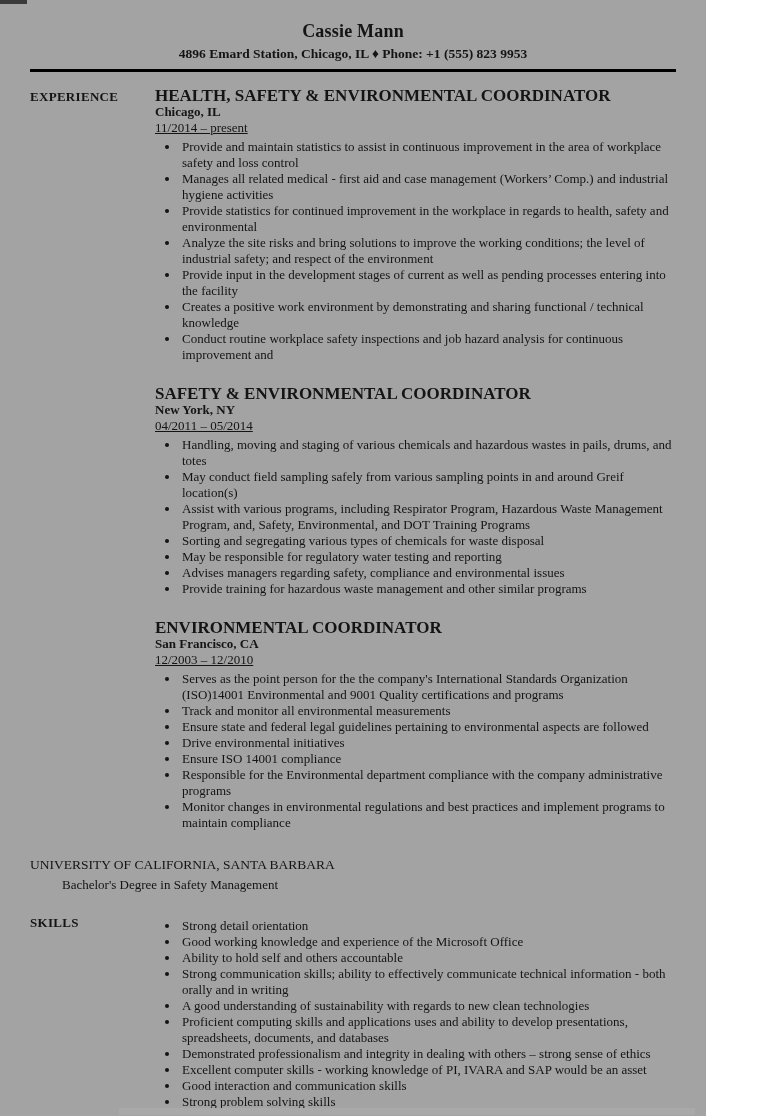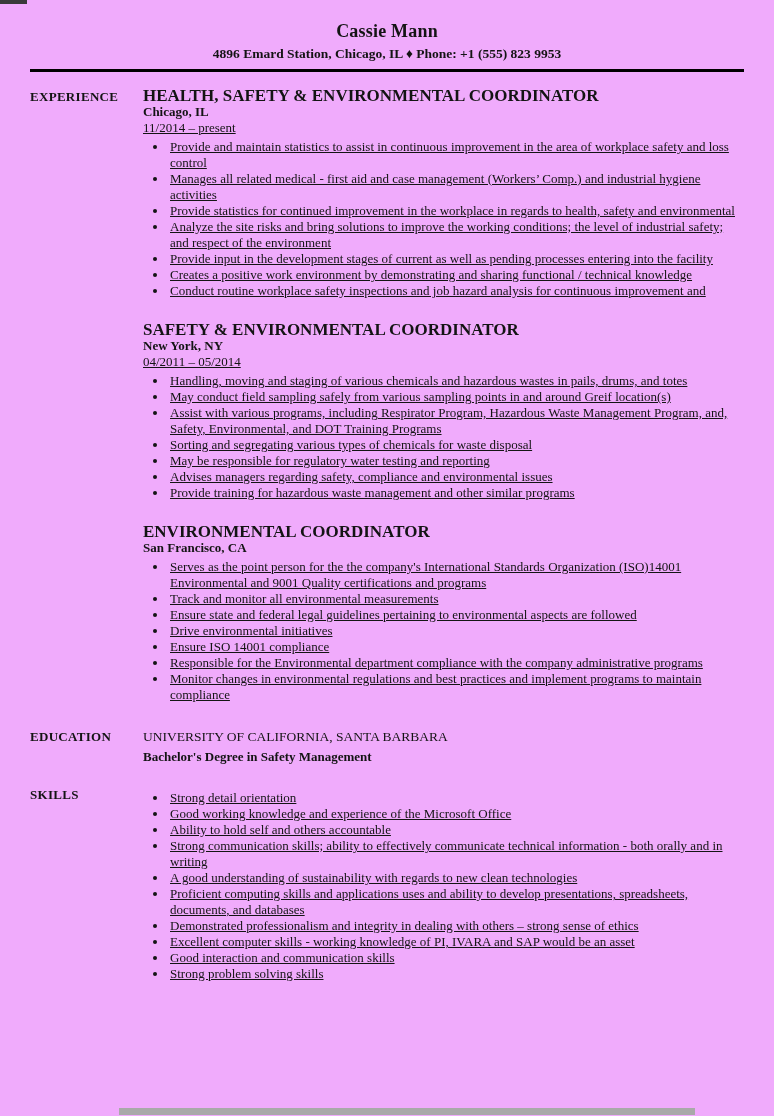--- a/index.html
+++ b/index.html
@@ -1,62 +1,61 @@
 <!DOCTYPE html>
 <html><head>
 <meta charset="utf-8">
 <style>
   html, body { margin: 0; padding: 0; background: #ffffff; }
   .page {
     position: relative;
-    width: 774px;
+    width: 706px;
     height: 1116px;
-    background: #f0abfc;
+    background: #a3a3a3;
     font-family: "Liberation Serif", serif;
     color: #141414;
     overflow: hidden;
     box-sizing: border-box;
   }
   .header { text-align: center; padding-top: 21px; }
   .name { font-size: 18px; font-weight: bold; letter-spacing: 0.2px; }
   .contact { font-size: 13.5px; font-weight: bold; margin-top: 4px; }
   .rule {
     border: none;
     border-top: 3px solid #000000;
     margin: 7px 30px 0 30px;
   }
   .content { padding: 16px 30px 0 30px; }
-  .section { display: flex; margin-bottom: 21px; }
+  .section { display: flex; margin-bottom: 21px; gap: 12px; }
   .section-label {
     flex: none;
     width: 113px;
     font-weight: bold;
     font-size: 13px;
     letter-spacing: 0.3px;
     padding-top: 1px;
   }
   .section-body { flex: 1; }
   .job { margin-bottom: 23px; }
   .job:last-child { margin-bottom: 4px; }
   .job-title { font-weight: bold; font-size: 17px; line-height: 16px; }
   .job-location { font-weight: bold; font-size: 13px; line-height: 16px; }
   .job-dates { font-size: 13px; line-height: 16px; text-decoration: underline; }
   ul.bullets {
     margin: 3px 0 0 0;
     padding-left: 25px;
     list-style-type: disc;
-    text-decoration: underline;
   }
   ul.bullets li {
     font-size: 13px;
     line-height: 16px;
     padding-left: 2px;
   }
   .school { font-weight: normal; font-size: 13.5px; line-height: 17px; }
-  .degree { font-weight: bold; font-size: 13px; line-height: 17px; margin-top: 3px; }
+  .degree { font-weight: normal; font-size: 13px; line-height: 17px; margin-top: 3px; margin-left: 32px; }
   .skills-body ul.bullets { margin-top: 4px; }
   .artifact-top {
     position: absolute; top: 0; left: 0;
     width: 27px; height: 4px; background: #3a3a3a;
   }
   .artifact-bottom {
     position: absolute; top: 1108px; left: 119px;
     width: 576px; height: 7px; background: #a9a9a9;
   }
 </style>
@@ -103,35 +102,35 @@
               <li>Sorting and segregating various types of chemicals for waste disposal</li>
               <li>May be responsible for regulatory water testing and reporting</li>
               <li>Advises managers regarding safety, compliance and environmental issues</li>
               <li>Provide training for hazardous waste management and other similar programs</li>
             </ul>
   </div>
 
   <div class="job">
     <div class="job-title">ENVIRONMENTAL COORDINATOR</div>
     <div class="job-location">San Francisco, CA</div>
+    <div class="job-dates">12/2003 – 12/2010</div>
     <ul class="bullets">
               <li>Serves as the point person for the the company's International Standards Organization (ISO)14001 Environmental and 9001 Quality certifications and programs</li>
               <li>Track and monitor all environmental measurements</li>
               <li>Ensure state and federal legal guidelines pertaining to environmental aspects are followed</li>
               <li>Drive environmental initiatives</li>
               <li>Ensure ISO 14001 compliance</li>
               <li>Responsible for the Environmental department compliance with the company administrative programs</li>
               <li>Monitor changes in environmental regulations and best practices and implement programs to maintain compliance</li>
             </ul>
   </div>
 </div>
     </div>
 
     <div class="section">
-      <div class="section-label">EDUCATION</div>
       <div class="section-body">
         <div class="school">UNIVERSITY OF CALIFORNIA, SANTA BARBARA</div>
         <div class="degree">Bachelor's Degree in Safety Management</div>
       </div>
     </div>
 
     <div class="section">
       <div class="section-label">SKILLS</div>
       <div class="section-body skills-body">
         <ul class="bullets" id="skills-list">

